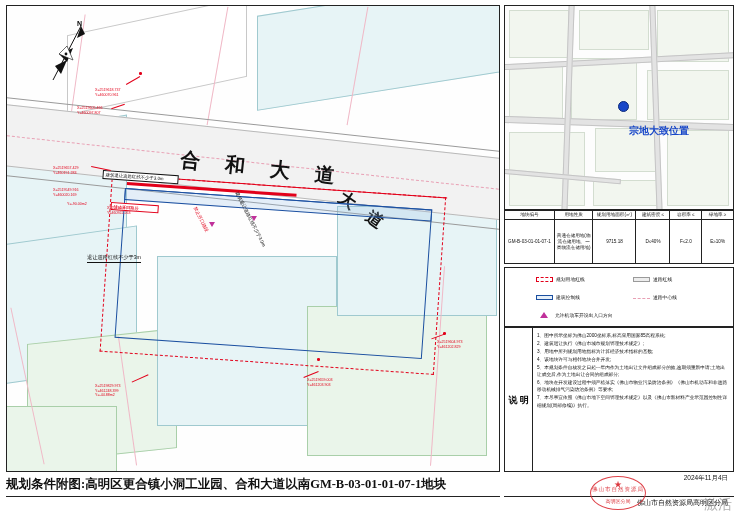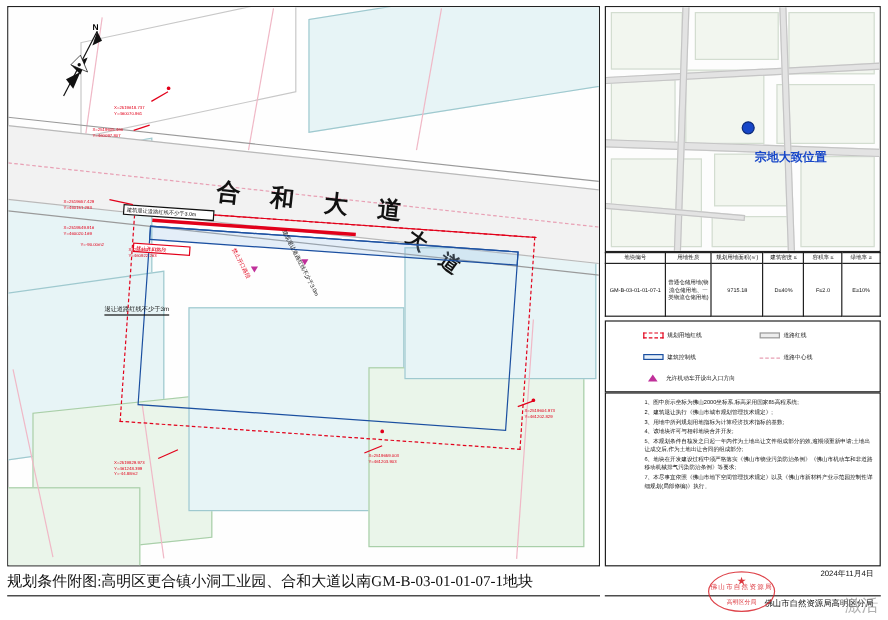--- a/index.html
+++ b/index.html
@@ -158,21 +158,21 @@
     position:absolute; left:28px; top:0; right:0; bottom:0; padding:4px 4px;
     font-size:4.7px; line-height:7.4px; color:#111;
   }
   .expl-body p { margin:0 0 0.5px 0; }
 
   
   .bottom {
     position:absolute; left:6px; top:472px; width:728px; height:42px;
   }
   .title-line {
-    position:absolute; left:0; top:4px; font-size:12.5px; font-weight:400; color:#111;
+    position:absolute; left:0; top:4px; font-size:12.5px; font-weight:700; color:#111;
     font-family:"Liberation Serif", serif; white-space:nowrap;
   }
   .hr-main { position:absolute; left:0; top:24px; width:494px; height:0; border-top:1px solid #222; }
   .sign-wrap { position:absolute; left:498px; top:0; width:230px; height:42px; }
   .sign-date {
     position:absolute; right:6px; top:2px; font-size:6.5px; color:#111;
   }
   .sign-org {
     position:absolute; right:6px; top:26px; font-size:7px; color:#111;
   }
@@ -363,20 +363,21 @@
           <span>道路中心线</span>
         </div>
         <div class="lg-item" style="grid-column:1 / span 2;">
           <span class="sw-tri"></span>
           <span style="margin-left:4px;">允许机动车开设出入口方向</span>
         </div>
       </div>
     </div>
 
     <div class="expl-box">
+      <div class="expl-title">说 明</div>
       <div class="expl-body">
         <p>1、图中所示坐标为佛山2000坐标系,标高采用国家85高程系统;</p>
         <p>2、建筑退让执行《佛山市城市规划管理技术规定》;</p>
         <p>3、用地中所列规划用地指标为计算经济技术指标的基数;</p>
         <p>4、该地块许可与相邻地块合并开发;</p>
         <p>5、本规划条件自核发之日起一年内作为土地出让文件组成部分的效,逾期须重新申请;土地出让成交后,作为土地出让合同的组成部分;</p>
         <p>6、地块在开发建设过程中须严格落实《佛山市物业污染防治条例》《佛山市机动车和非道路移动机械排气污染防治条例》等要求;</p>
         <p>7、本尽事宜依照《佛山市地下空间管理技术规定》以及《佛山市新材料产业示范园控制性详细规划(局部修编)》执行。</p>
       </div>
     </div>

